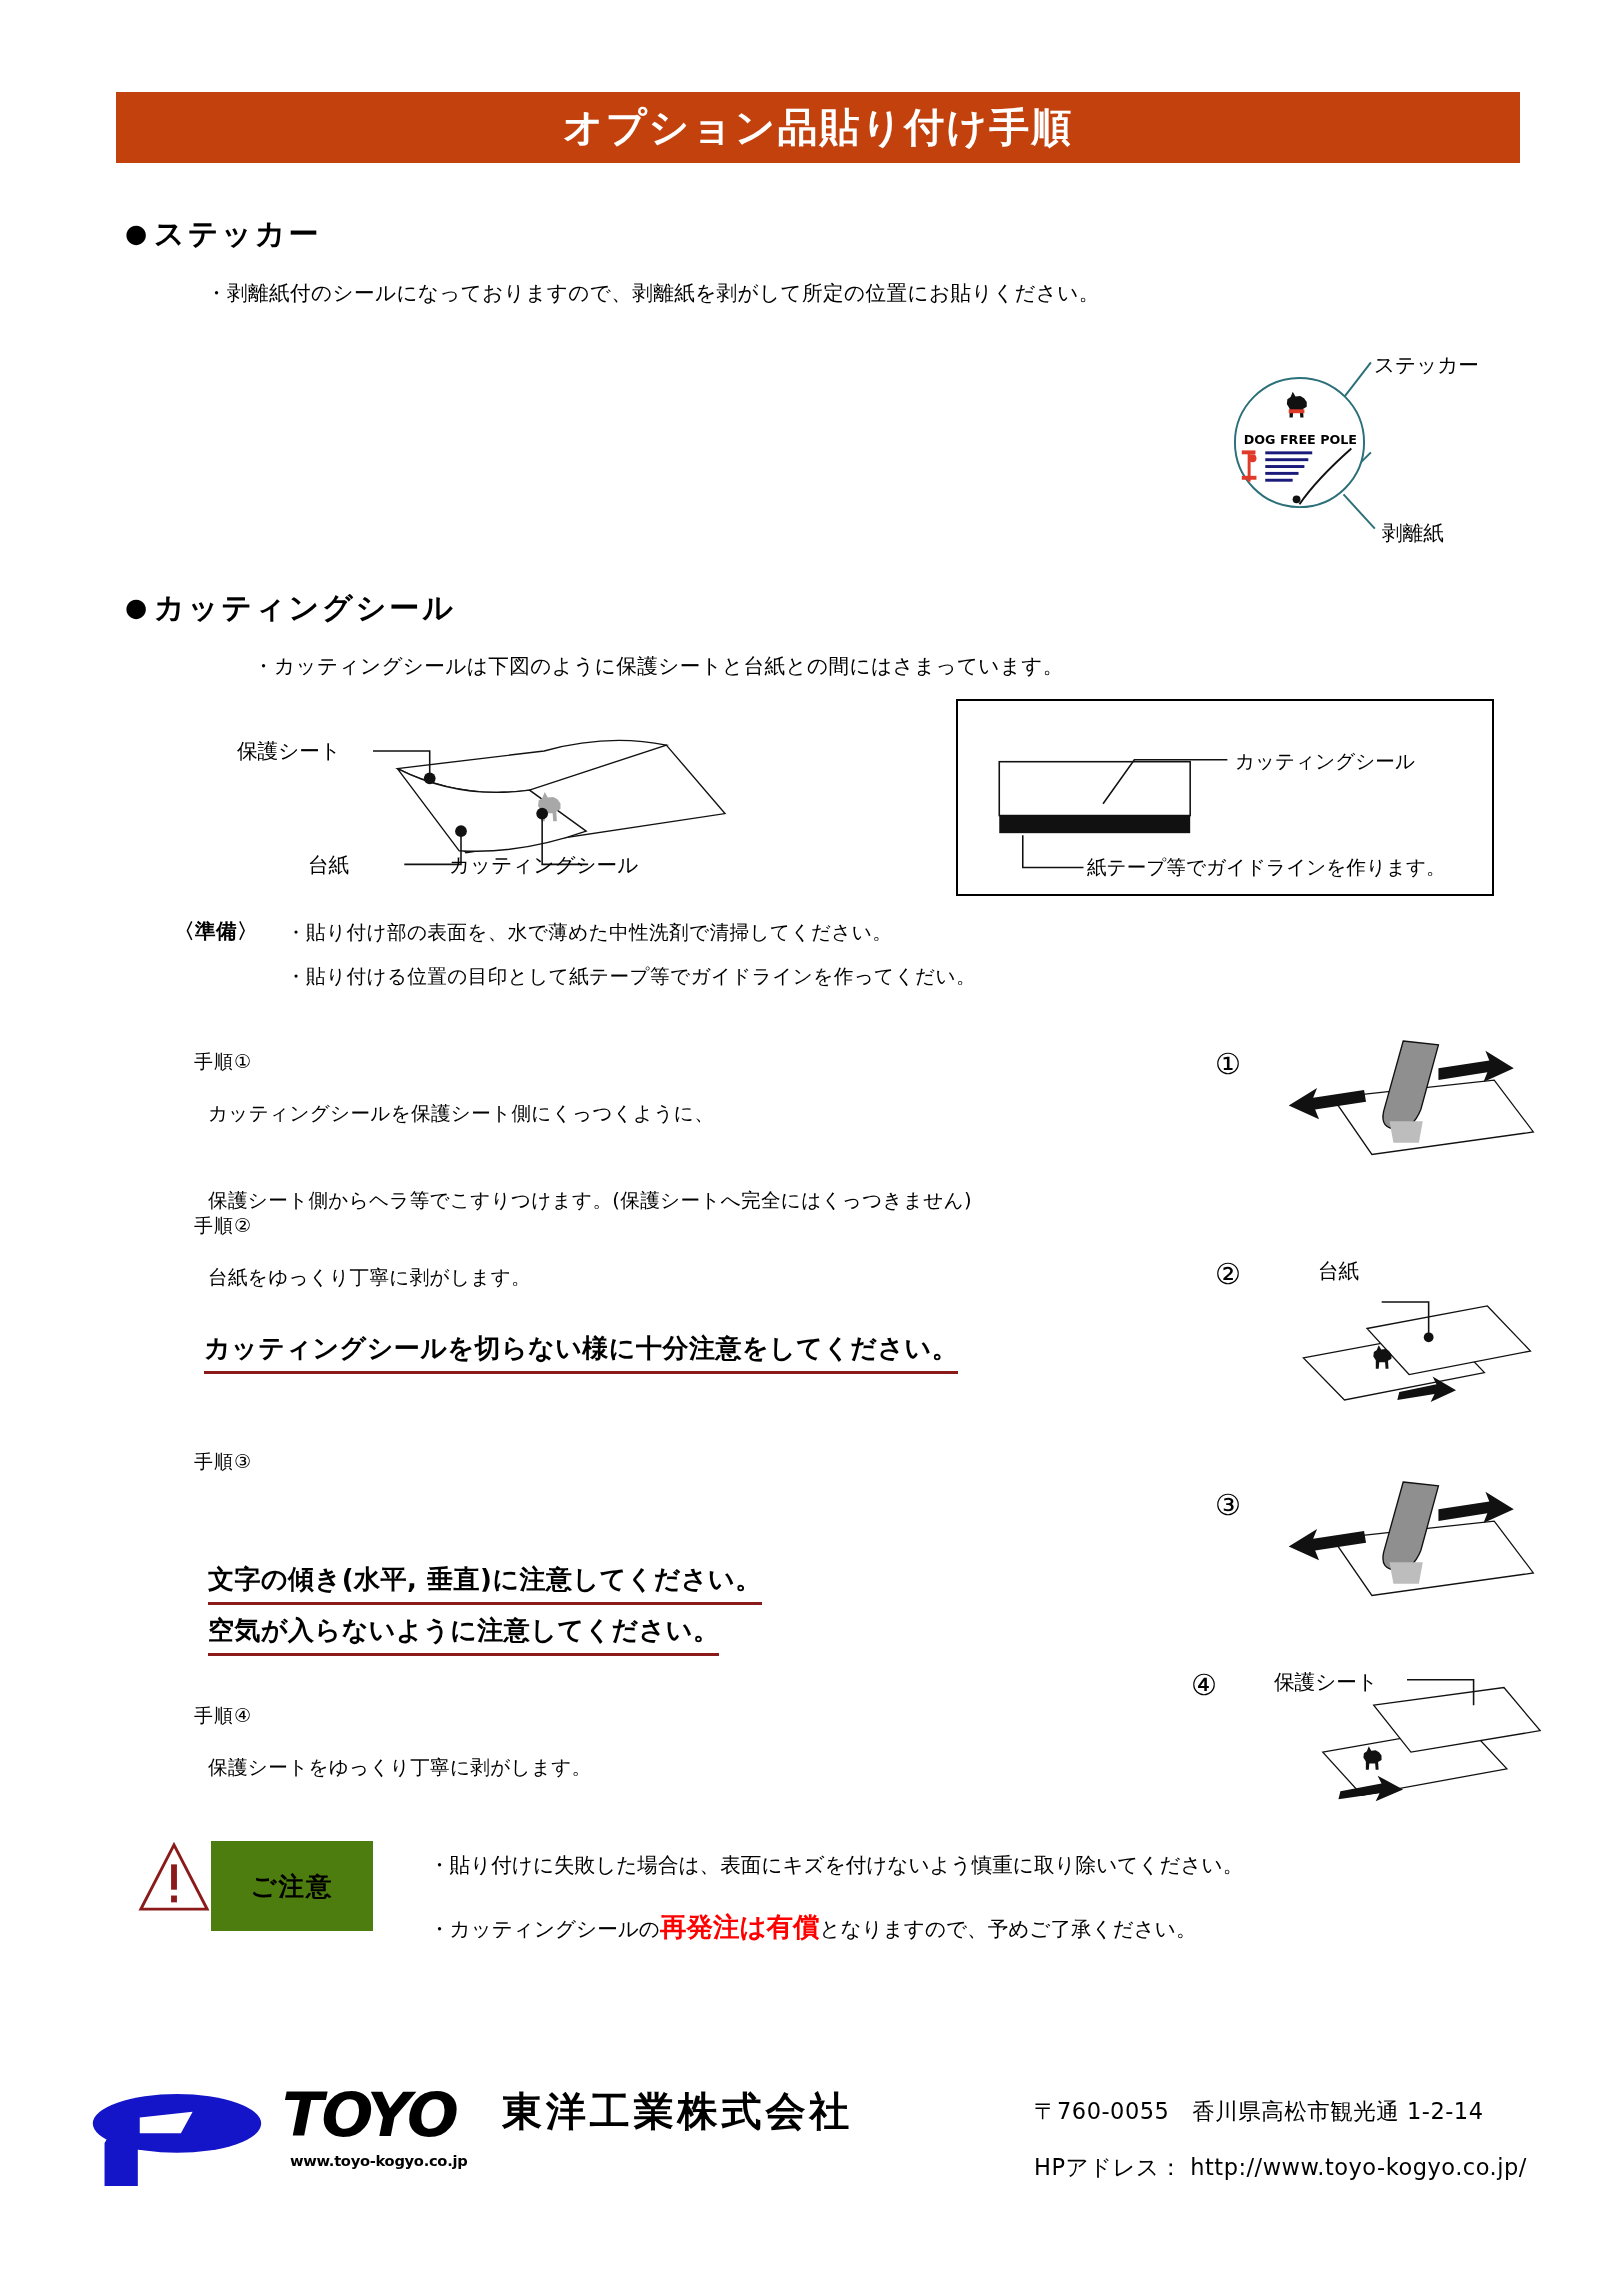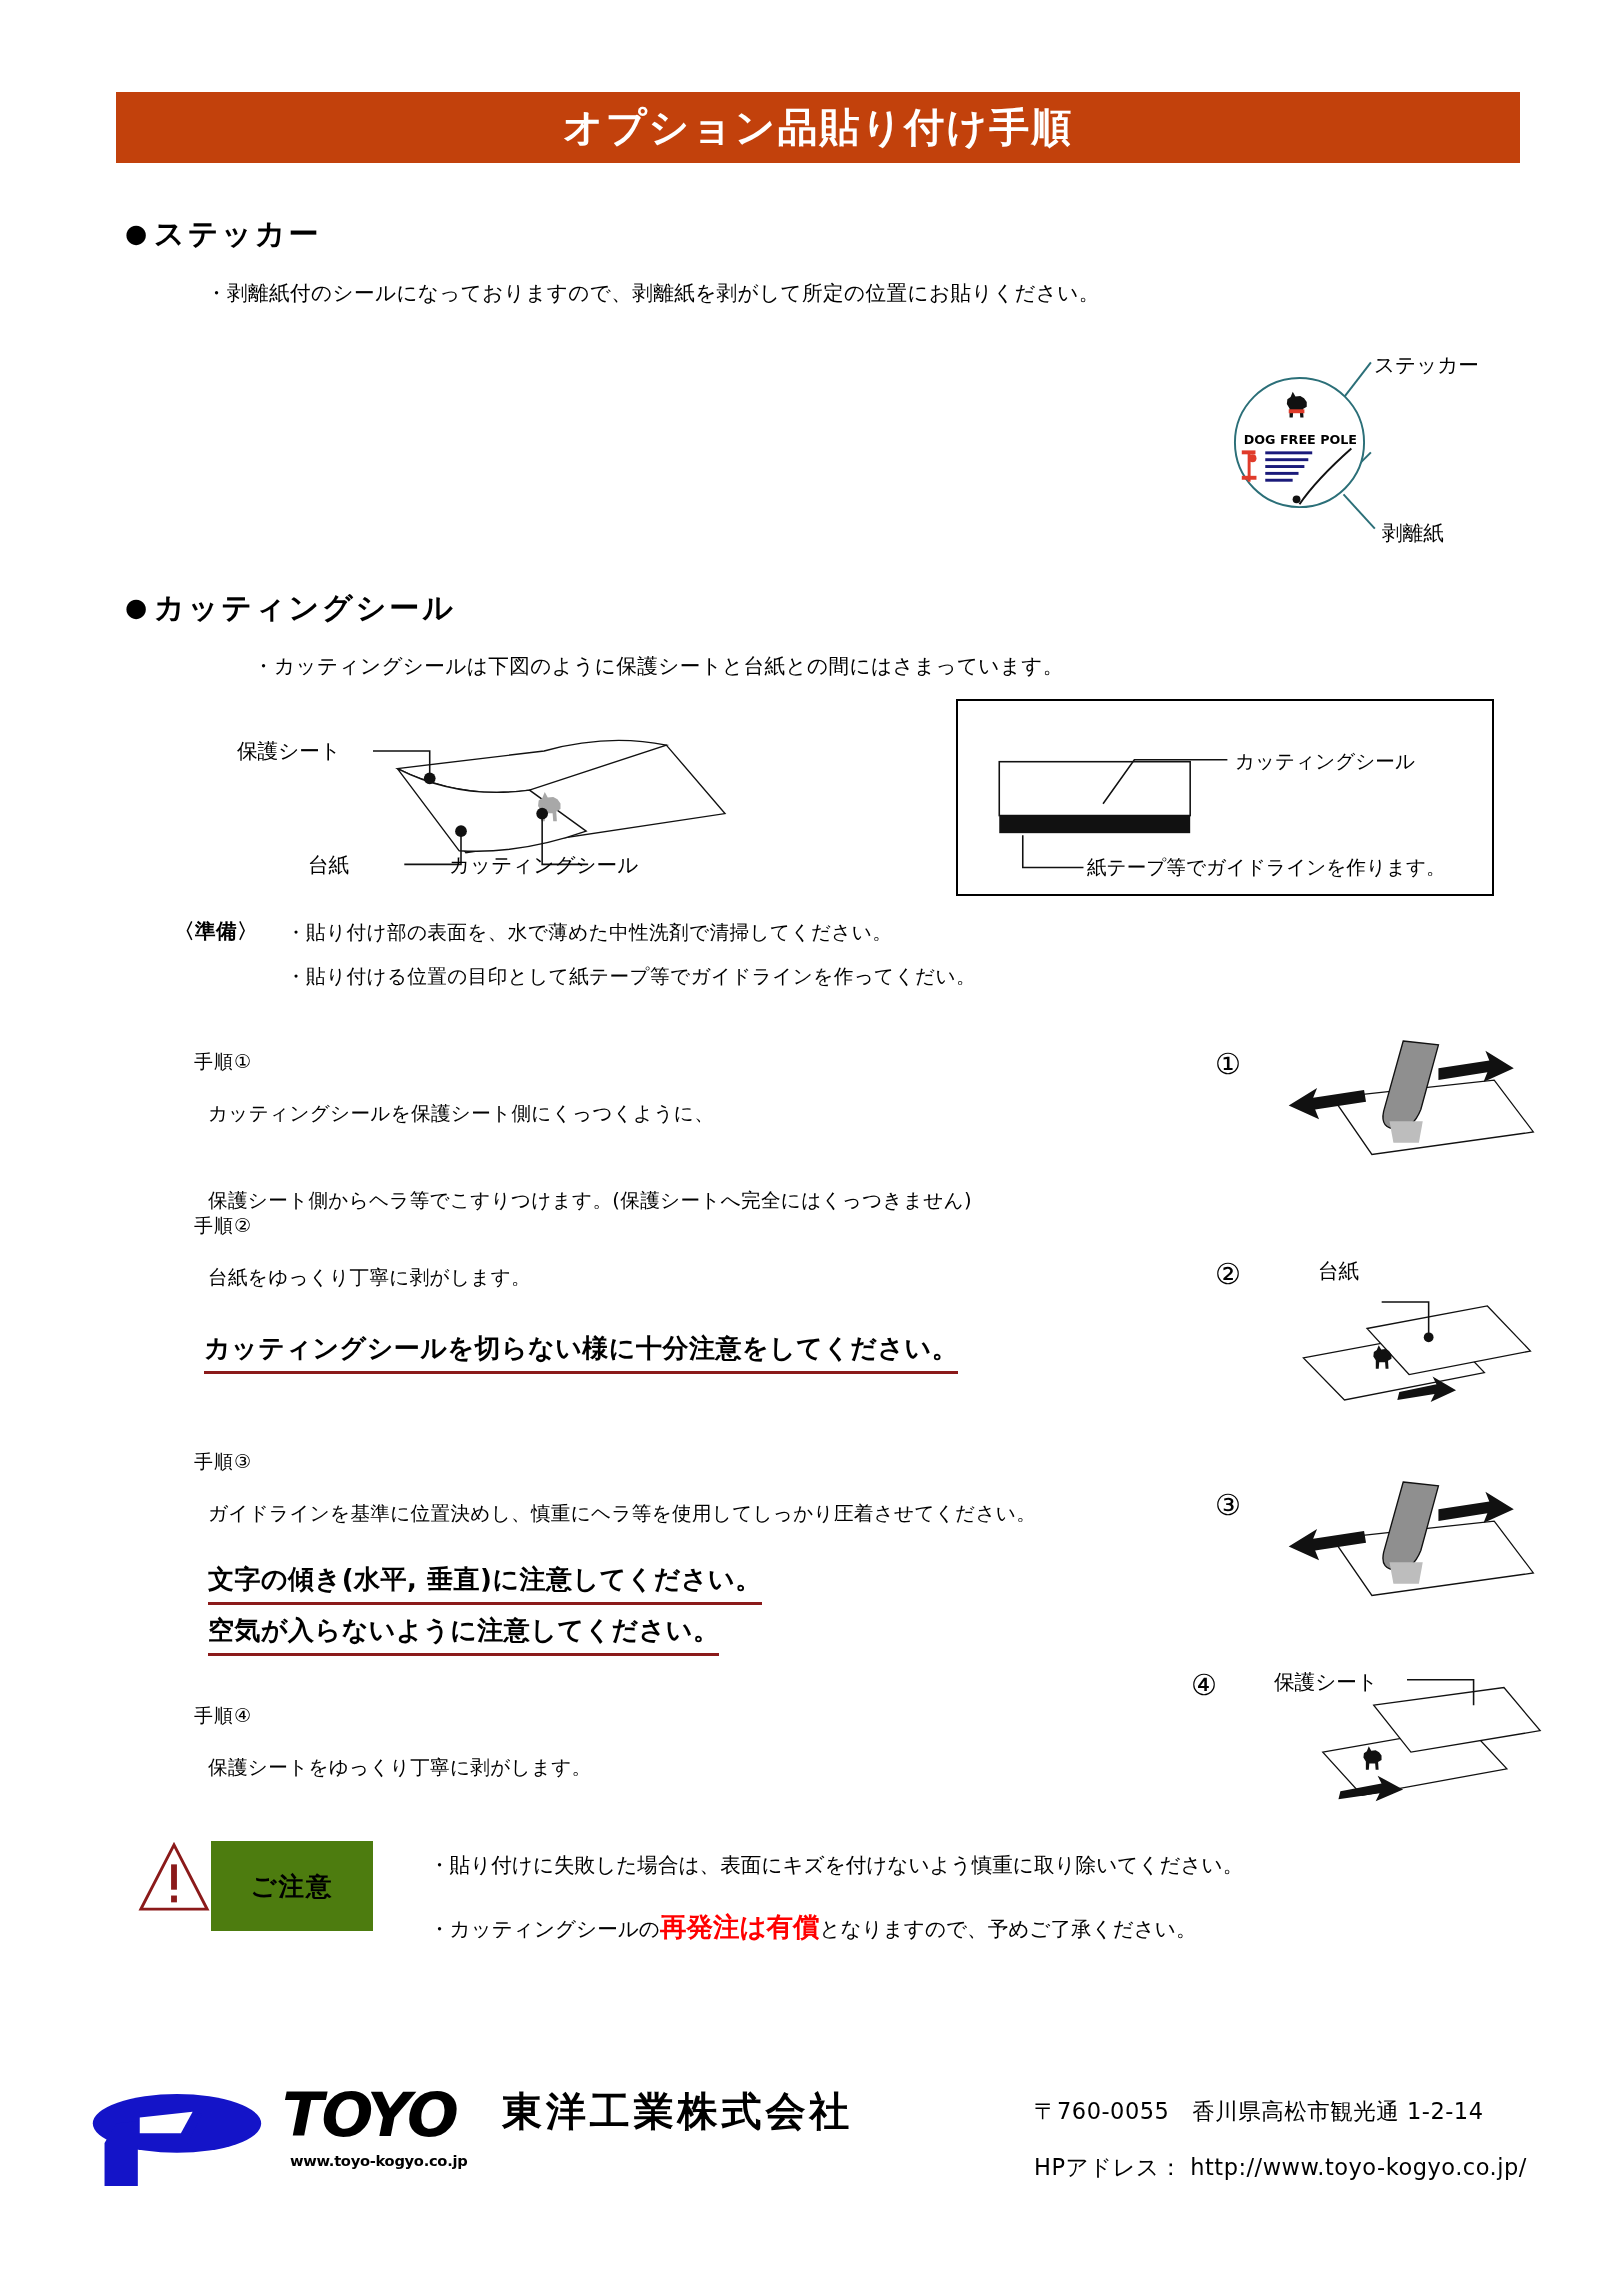--- a/index.html
+++ b/index.html
@@ -171,21 +171,20 @@
     <polygon points="95,75 218,52 262,98 138,122" fill="#fff" stroke="#111" stroke-width="1.3"></polygon>
     <g fill="#111" transform="translate(96,92) scale(0.5)">
       <path d="M18 10 l4 -10 l5 9 l9 -1 l7 4 l5 7 l0 9 l-7 4 l1 16 l-6 0 l-1 -13 l-12 0 l-1 13 l-6 0 l0 -17 l-5 -8 l1 -9 z"></path>
     </g>
     <circle cx="158" cy="84" r="5" fill="#111"></circle>
     <polyline points="158,84 158,48 110,48" fill="none" stroke="#111" stroke-width="1.6"></polyline>
     <path d="M128 140 L166 132 L162 124 L186 138 L160 150 L164 142 L126 148 Z" fill="#111"></path>
   </svg>
 
   <div class="step-head" style="left:174px;top:1449px;">手順③</div>
-  <div class="step-body" style="left:208px;top:1500px;">ガイドラインを基準に位置決めし、慎重にヘラ等を使用してしっかり圧着させてください。</div>
   <div class="warn" style="left:208px;top:1562px;">文字の傾き(水平, 垂直)に注意してください。</div>
   <div class="warn" style="left:208px;top:1613px;">空気が入らないように注意してください。</div>
 
   <div class="dlabel" style="left:1215px;top:1488px;font-size:29px;">③</div>
   <svg style="position:absolute;left:1274px;top:1480px;" width="323" height="137" viewBox="0 0 330 140">
     <polygon points="60,60 225,42 265,95 100,118" fill="#fff" stroke="#111" stroke-width="1.3"></polygon>
     <g fill="#8f8f8f" stroke="#111" stroke-width="1.4">
       <path d="M132 2 L168 6 L150 72 Q142 92 126 92 Q108 92 112 74 Z"></path>
     </g>
     <g fill="#bdbdbd">

